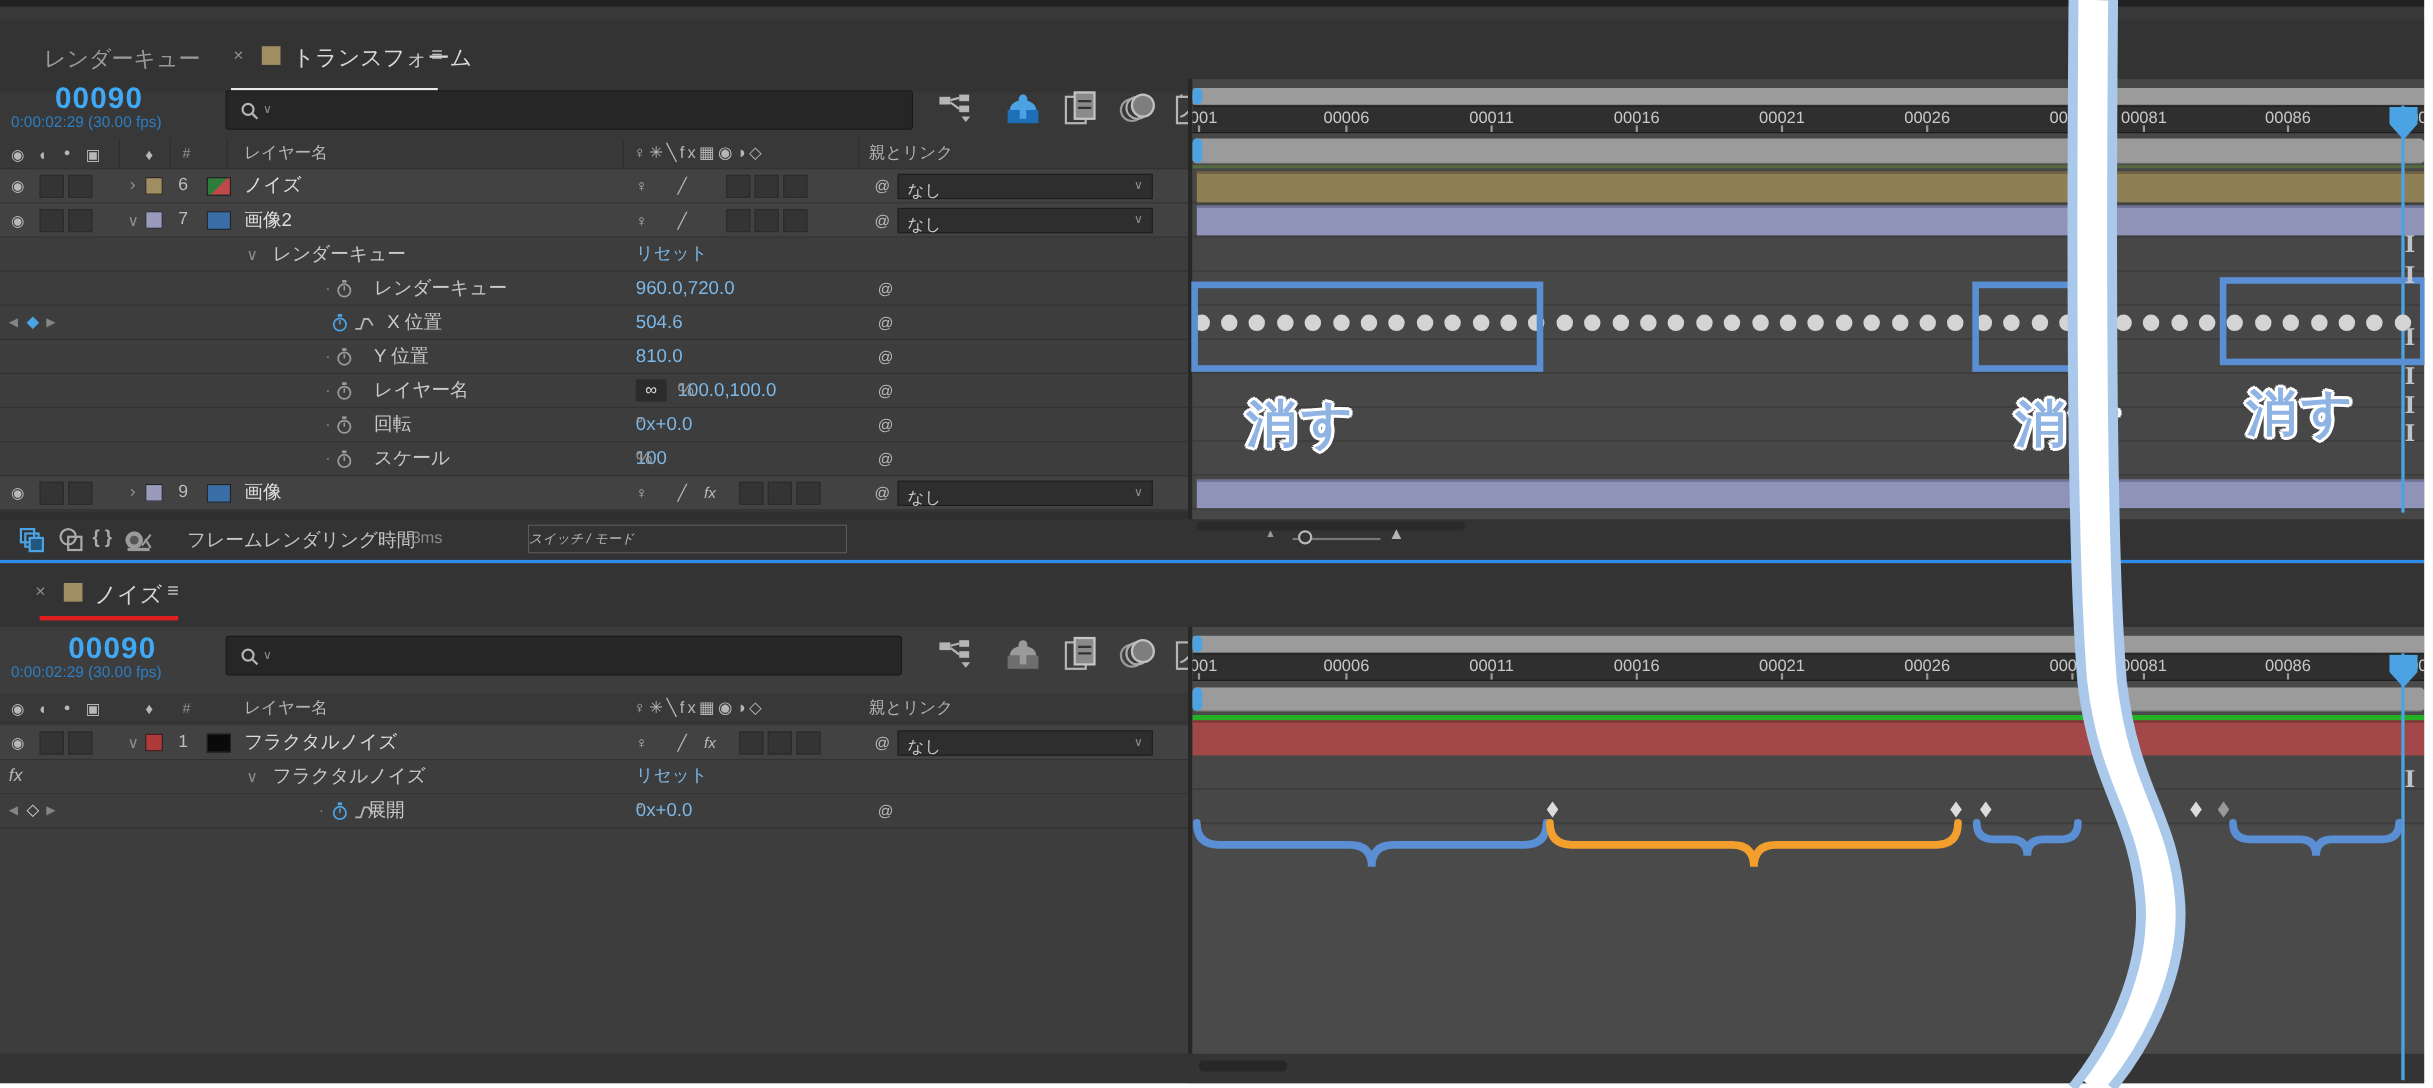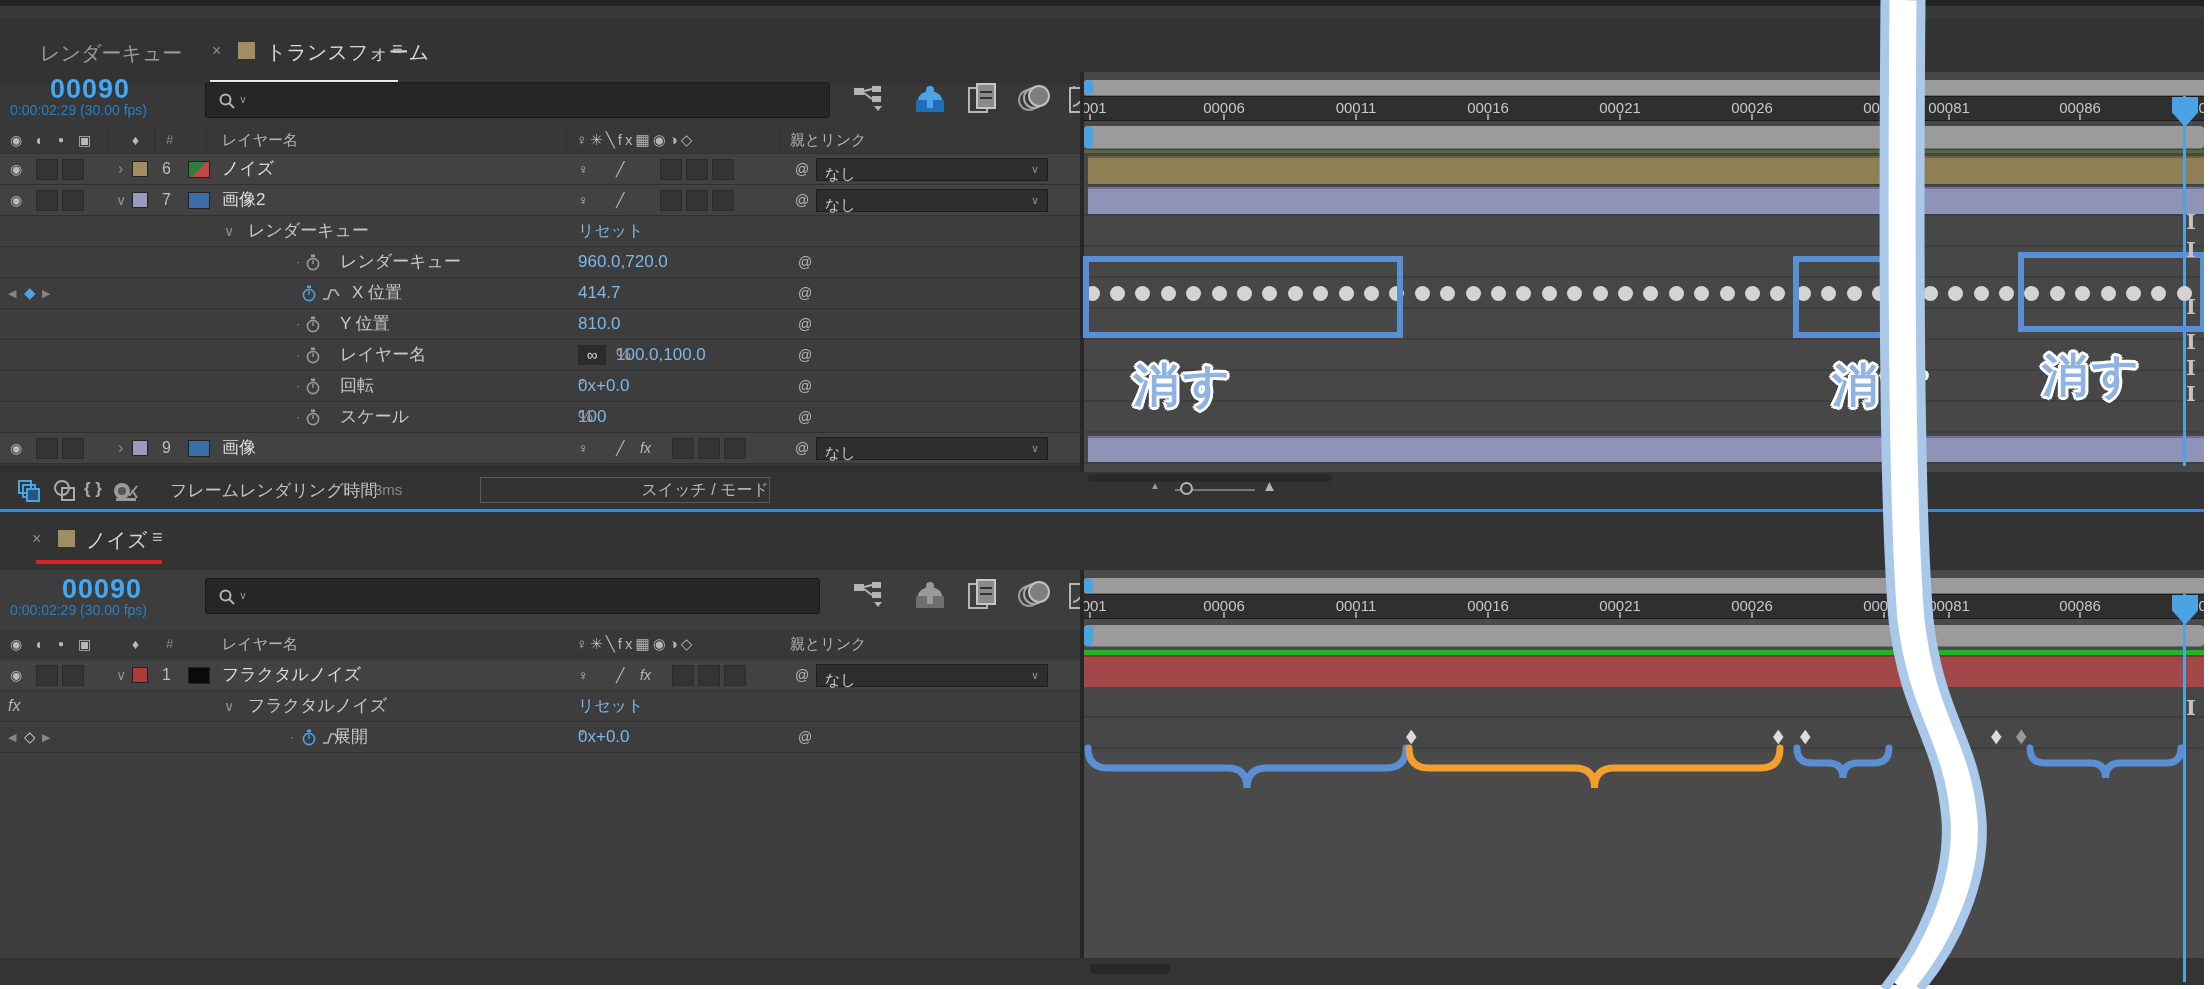--- a/index.html
+++ b/index.html
@@ -50,21 +50,21 @@
   .phline{position:absolute;width:3px;background:var(--accent);z-index:4;}
   .phmark{position:absolute;width:26px;height:30px;background:var(--accent);clip-path:polygon(0 0,100% 0,100% 52%,50% 100%,0 52%);z-index:4;}
   .ibeam{position:absolute;color:#c3c3c3;font-family:"DejaVu Serif",serif;font-size:21px;font-weight:bold;z-index:3;}
   .dot{position:absolute;width:15px;height:15px;border-radius:50%;background:#d4d4d4;}
   .kfdia{position:absolute;color:#dcdcdc;font-size:19px;transform:scaleX(.72);}
   .annrect{position:absolute;border:6px solid var(--annblue);}
   .erase{position:absolute;font-size:46px;font-weight:bold;color:#8fb3e3;letter-spacing:4px;
          text-shadow:-2px -2px 0 #fff,2px -2px 0 #fff,-2px 2px 0 #fff,2px 2px 0 #fff,0 -3px 0 #fff,0 3px 0 #fff,-3px 0 0 #fff,3px 0 0 #fff;}
   .footbar{position:absolute;left:0;width:2204px;background:#333333;}
   .ficon{position:absolute;color:#aaaaaa;font-size:17px;line-height:26px;}
-  .btnbox{position:absolute;border:1px solid #5a5a5a;color:#b8b8b8;font-size:16px;text-align:right;}
+  .btnbox{position:absolute;border:1px solid #5a5a5a;color:#b8b8b8;font-size:12px;text-align:left;font-style:italic;}
   svg.mini{vertical-align:middle;}
   .navarrow{color:#858585;font-size:11px;}
 </style>
 </head>
 <body>
 
 <div id="stage">
 
   <div class="panel" style="top:0;height:512px;">
     <div class="abs" style="top:0;left:0;width:2204px;height:6px;background:#222;"></div>
@@ -198,21 +198,21 @@
       <span class="navarrow" style="left:42px;">▶</span>
       <svg class="mini" style="position:absolute;left:302px;top:7px;color:#4ba3e3;" width="14" height="17" viewBox="0 0 14 17">
           <rect x="5" y="0.5" width="4" height="2.5" fill="currentColor"></rect>
           <circle cx="7" cy="10" r="5.6" fill="none" stroke="currentColor" stroke-width="1.6"></circle>
           <line x1="7" y1="10" x2="7" y2="6" stroke="currentColor" stroke-width="1.4"></line>
         </svg>
       <svg class="mini" style="position:absolute;left:322px;top:10px;" width="18" height="13" viewBox="0 0 18 13">
           <polyline points="1,11 6,11 9,2 13,2 17,8" fill="none" stroke="#b5b5b5" stroke-width="1.6"></polyline>
         </svg>
       <span class="plabel" style="left:352px;">X 位置</span>
-      <span class="pval" style="left:578px;">414.7</span>
+      <span class="pval" style="left:578px;">504.6</span>
       <span class="ic" style="left:798px;">@</span>
     </div>
 
     <div class="row proprow" style="top:309px;">
       <span class="dim" style="left:296px;">·</span>
       <svg class="mini" style="position:absolute;left:306px;top:7px;color:#9a9a9a;" width="14" height="17" viewBox="0 0 14 17">
           <rect x="5" y="0.5" width="4" height="2.5" fill="currentColor"></rect>
           <circle cx="7" cy="10" r="5.6" fill="none" stroke="currentColor" stroke-width="1.6"></circle>
           <line x1="7" y1="10" x2="7" y2="6" stroke="currentColor" stroke-width="1.4"></line>
         </svg>

